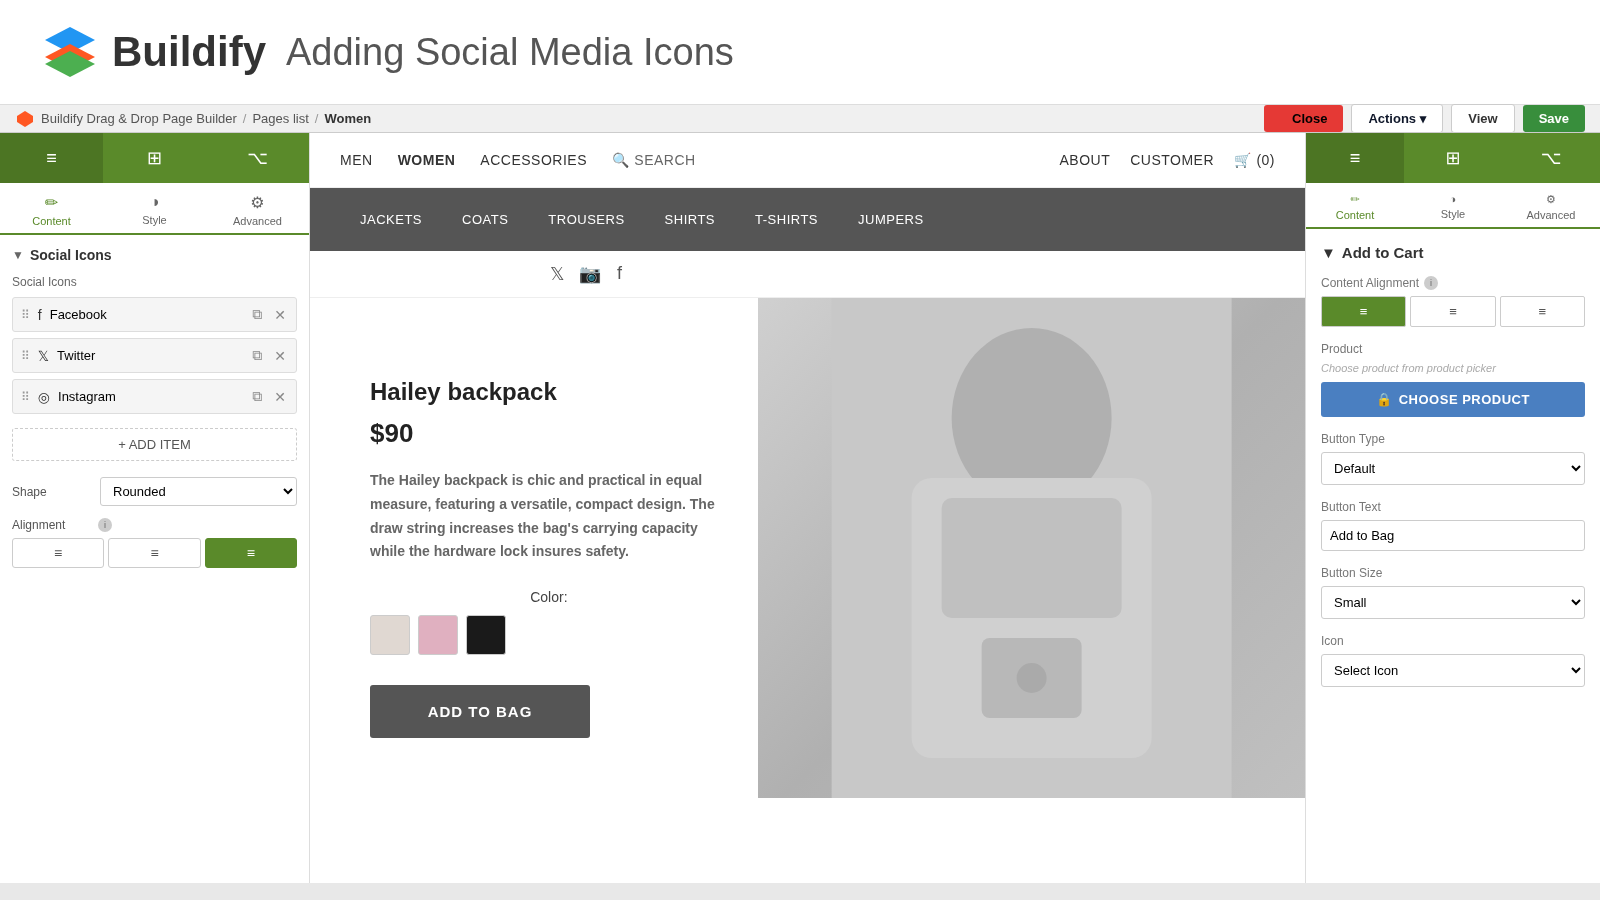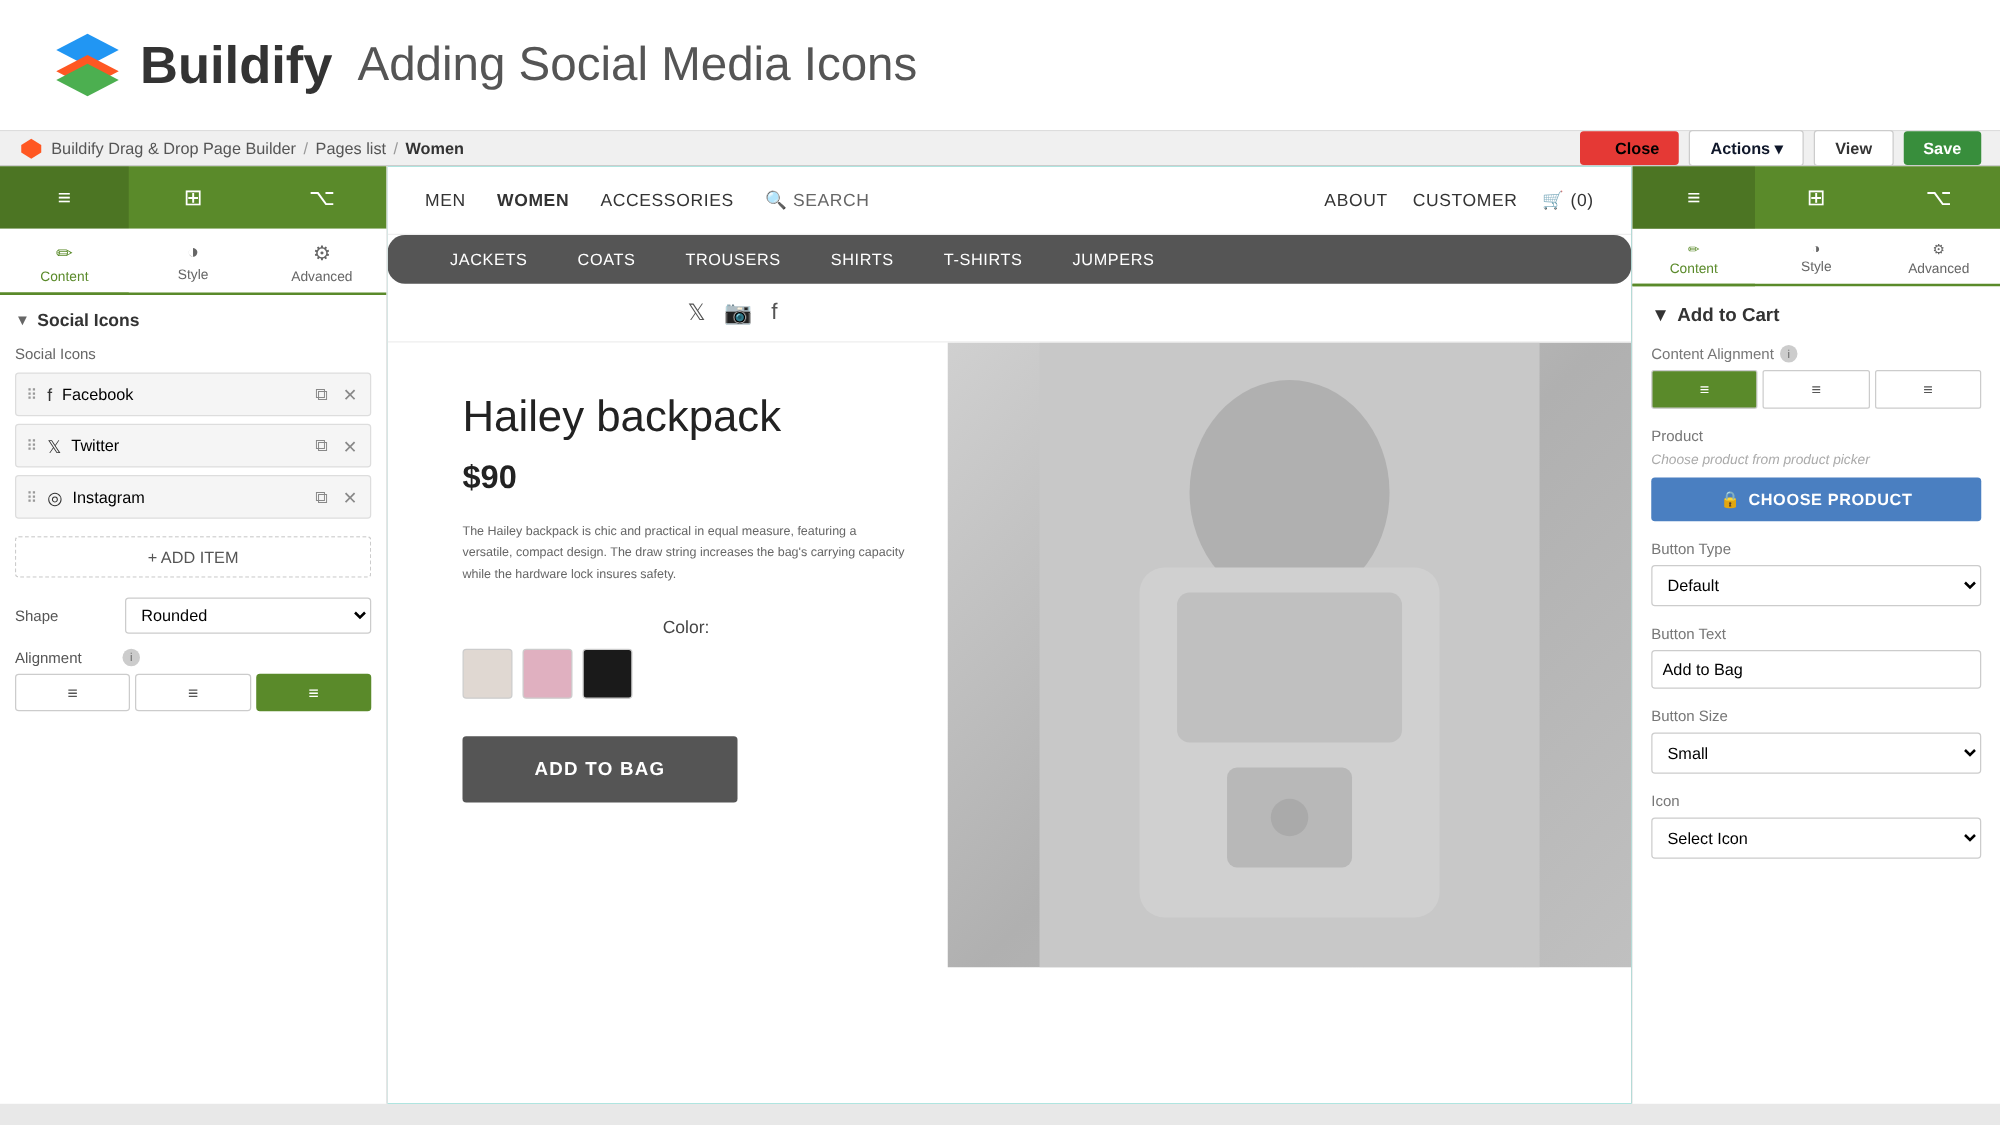--- a/index.html
+++ b/index.html
@@ -215,21 +215,21 @@
       cursor: pointer;
       font-size: 14px;
       border-radius: 3px;
       color: #555;
     }
     .align-btn.active { background: #5a8a2a; color: #fff; border-color: #5a8a2a; }
 
     
     .preview-area {
       flex: 1;
-      background: #14b8a6;
+      background: #84cc16;
       overflow: hidden;
       position: relative;
     }
     .preview-frame {
       background: #fff;
       width: 100%;
       height: 100%;
       overflow-y: auto;
     }
     .site-nav {
@@ -255,22 +255,21 @@
     .nav-link.search { display: flex; align-items: center; gap: 4px; color: #666; }
     .nav-right {
       display: flex;
       align-items: flex-start;
       gap: 20px;
     }
     .sub-nav {
       background: #555;
       display: flex;
       gap: 0;
-      padding: 0 30px;
-      border-radius: 14px;
+      padding: 12px 30px;
     }
     .sub-nav a {
       color: #fff;
       text-decoration: none;
       font-size: 13px;
       padding: 12px 20px;
       letter-spacing: 0.5px;
     }
 
     .social-bar {
@@ -289,36 +288,38 @@
       display: flex;
       min-height: 500px;
     }
     .product-info {
       width: 45%;
       padding: 40px 30px 40px 60px;
       display: flex;
       flex-direction: column;
     }
     .product-name {
-      font-size: 35px;
-      font-weight: normal;
+      font-size: 24px;
+      font-weight: bold;
       color: #222;
       margin-bottom: 12px;
+      margin-top: 40px;
     }
     .product-price {
       font-size: 26px;
       font-weight: bold;
       color: #222;
       margin-bottom: 20px;
     }
     .product-desc {
-      font-size: 10px;
+      font-size: 14px;
       color: #666;
       line-height: 1.7;
       margin-bottom: 25px;
+      font-weight: bold;
     }
     .color-label {
       font-size: 14px;
       color: #444;
       margin-bottom: 10px;
       text-align: center;
     }
     .color-options {
       display: flex;
       gap: 8px;

